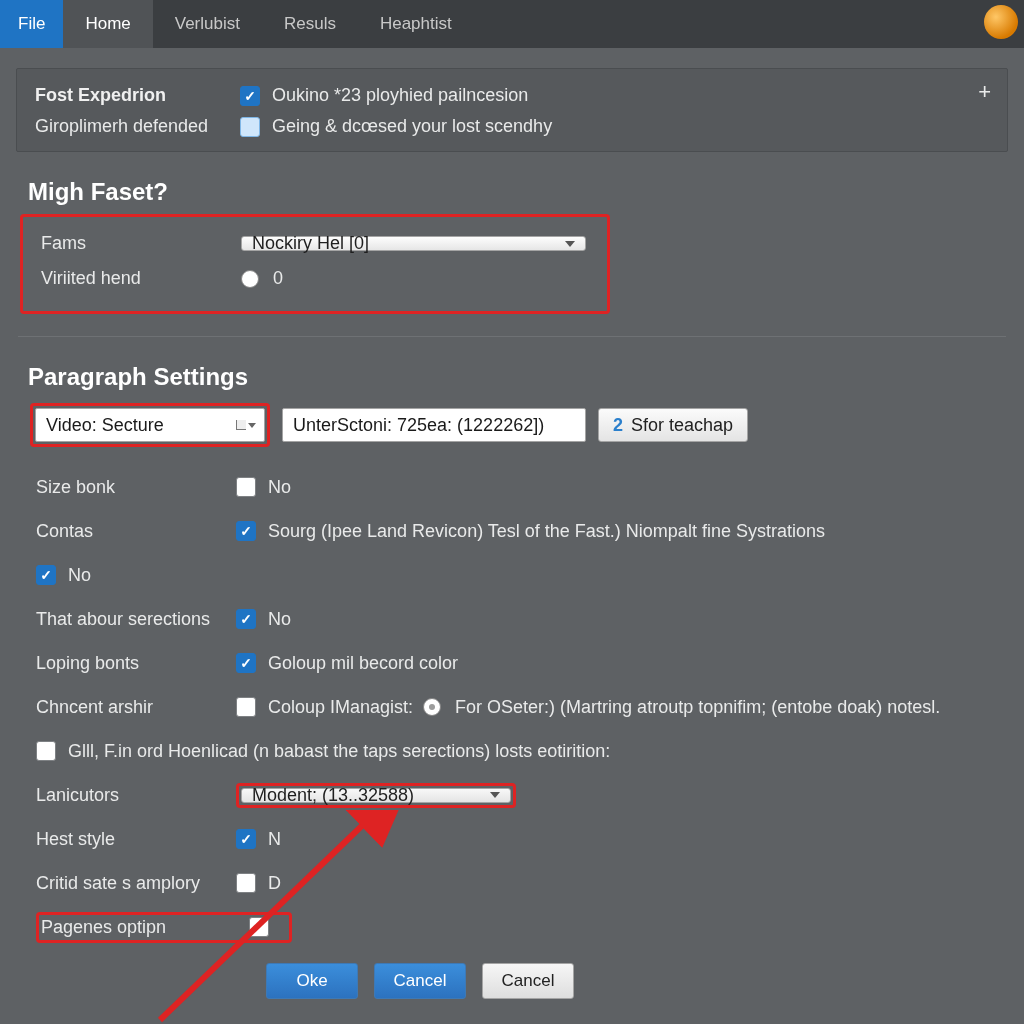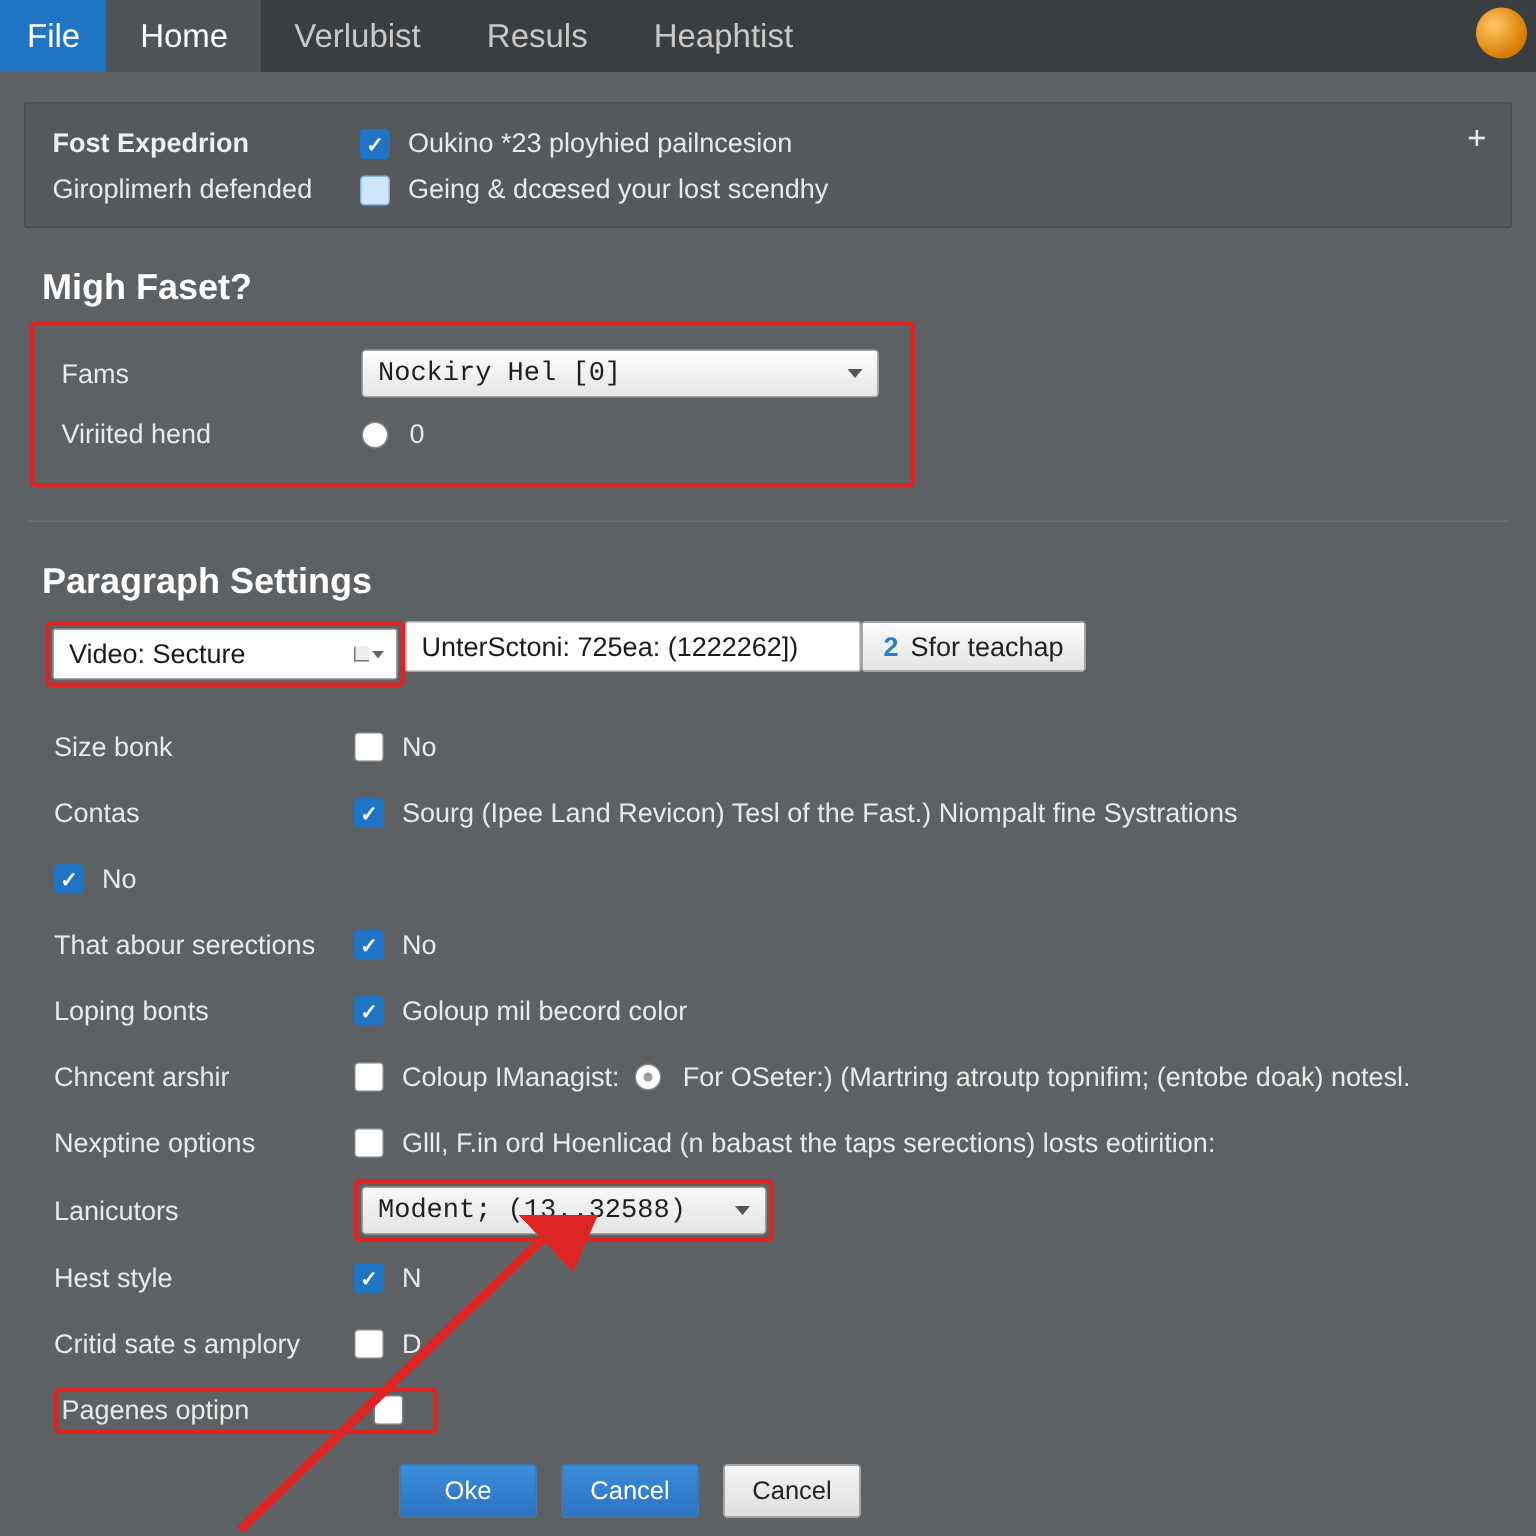--- a/index.html
+++ b/index.html
@@ -16,21 +16,21 @@
     background: #3b3e41;
     display: flex;
     align-items: stretch;
     position: relative;
   }
   .tab {
     display: flex;
     align-items: center;
     padding: 0 22px;
     color: #c8c8c8;
-    font-size: 22px;
+    font-size: 17px;
     cursor: pointer;
   }
   .tab.file {
     background: #1f74c4;
     color: #fff;
     padding: 0 18px;
   }
   .tab.active {
     background: #505356;
     color: #fff;
@@ -132,29 +132,28 @@
     margin: 8px 0 0 20px;
     width: 590px;
     padding: 16px 18px 22px 18px;
   }
   .rb1-row { display:flex; align-items:center; margin-bottom:14px; }
   .rb1-row:last-child{ margin-bottom:0 }
   .rb1-row .lab { width: 200px; }
   .select {
     display:flex;
     align-items:center;
-    height:32px;
+    height:15px;
     background: linear-gradient(#fdfdfd,#e6e6e6);
     border:1px solid #a4a4a4;
     border-radius:3px;
     color:#1f1f1f;
     padding:0 30px 0 10px;
     position:relative;
     cursor:pointer;
-    font-family:Liberation Mono, monospace;
   }
   .select::after{
     content:"";
     position:absolute;
     right:10px;
     top:50%;
     width:0;height:0;
     border-left:5px solid transparent;
     border-right:5px solid transparent;
     border-top:6px solid #555;
@@ -164,20 +163,22 @@
 
   hr.div{
     border:none;
     border-top:1px solid #6e7174;
     margin:22px 18px 0 18px;
   }
 
   
   .para-row {
     display:flex;
+    align-items:center;
+    gap:12px;
     margin:12px 28px 0 30px;
   }
   .field {
     height:34px;
     background:#fff;
     border:1px solid #a4a4a4;
     border-radius:2px;
     color:#1a1a1a;
     display:flex;
     align-items:center;
@@ -385,21 +386,20 @@
     <span class="lab">Chncent arshir</span>
     <span class="cb"></span>
     <span class="after">
       <span class="txt">Coloup IManagist:</span>
       <span style="width:10px"></span>
       <span class="rb gray-fill"></span>
       <span>For OSeter:) (Martring atroutp topnifim; (entobe doak) notesl.</span>
     </span>
   </div>
   <div class="srow">
-    <span class="lab">Nexptine options</span>
     <span class="cb"></span>
     <span class="after">
         <span class="txt">Glll, F.in ord Hoenlicad (n babast the taps serections) losts eotirition:</span>
       </span>
   </div>
 
   <div class="srow">
     <span class="lab">Lanicutors</span>
     <span class="red-box red-box3">
       <div class="select lanic">

